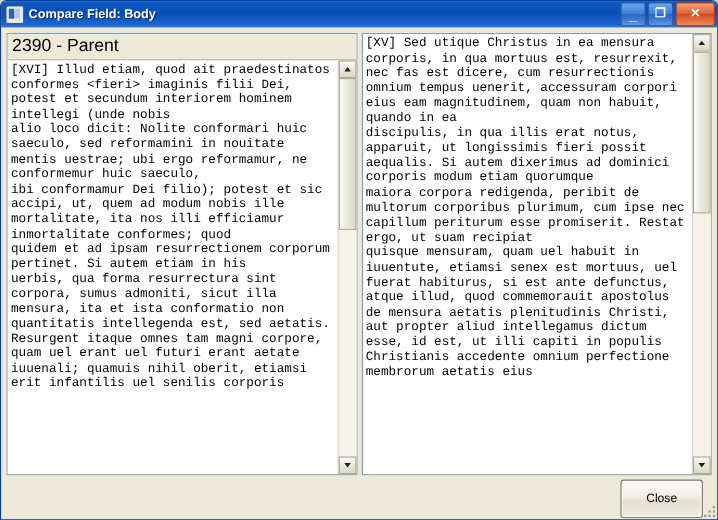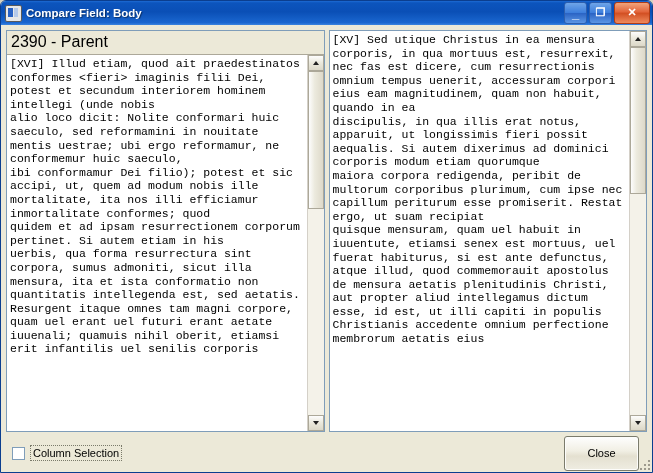--- a/index.html
+++ b/index.html
@@ -299,24 +299,20 @@
               <div class="sb-thumb" style="top:0; height:40%;"></div>
             </div>
             <div class="sb-btn down"></div>
           </div>
         </div>
       </div>
 
     </div>
 
     <div class="bottom">
-      <div class="checkline">
-        <div class="checkbox"></div>
-        <div class="check-label">Column Selection</div>
-      </div>
       <div class="spacer"></div>
       <button class="btn">Close</button>
     </div>
   </div>
 
   <div class="resize-grip">
     <i style="right:0;bottom:0"></i>
       <i style="right:4px;bottom:0"></i>
       <i style="right:8px;bottom:0"></i>
     <i style="right:0;bottom:4px"></i>

